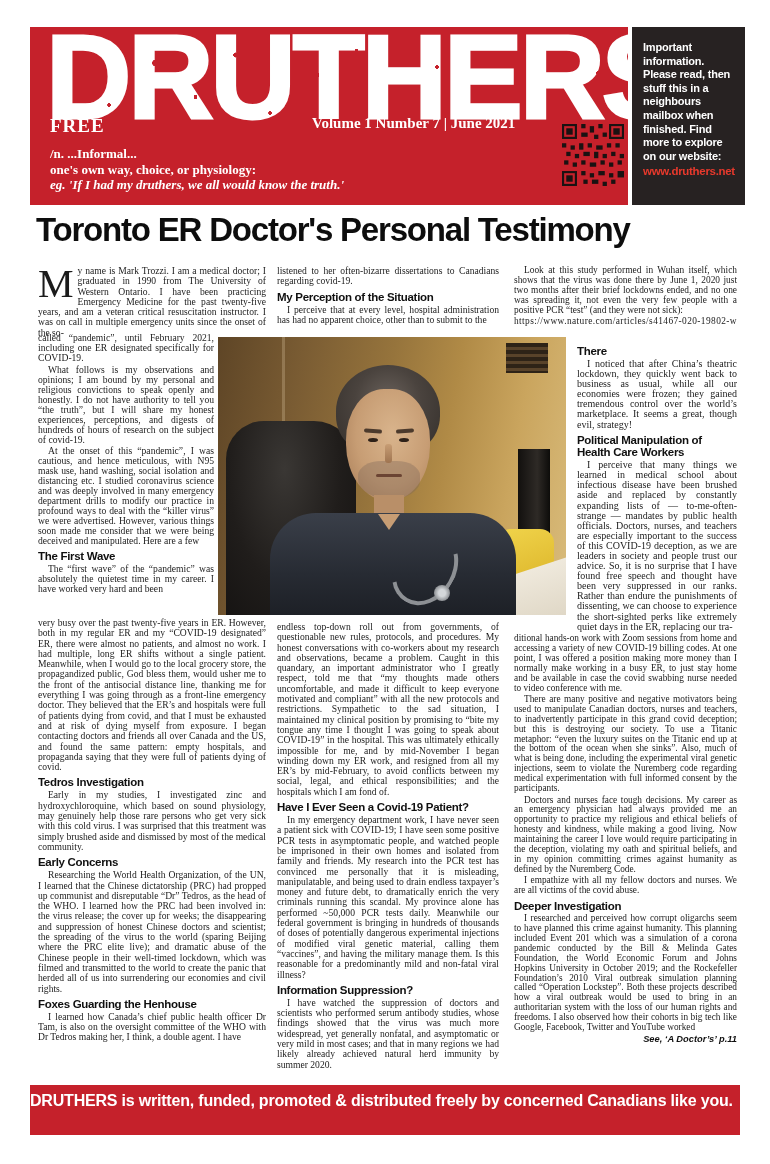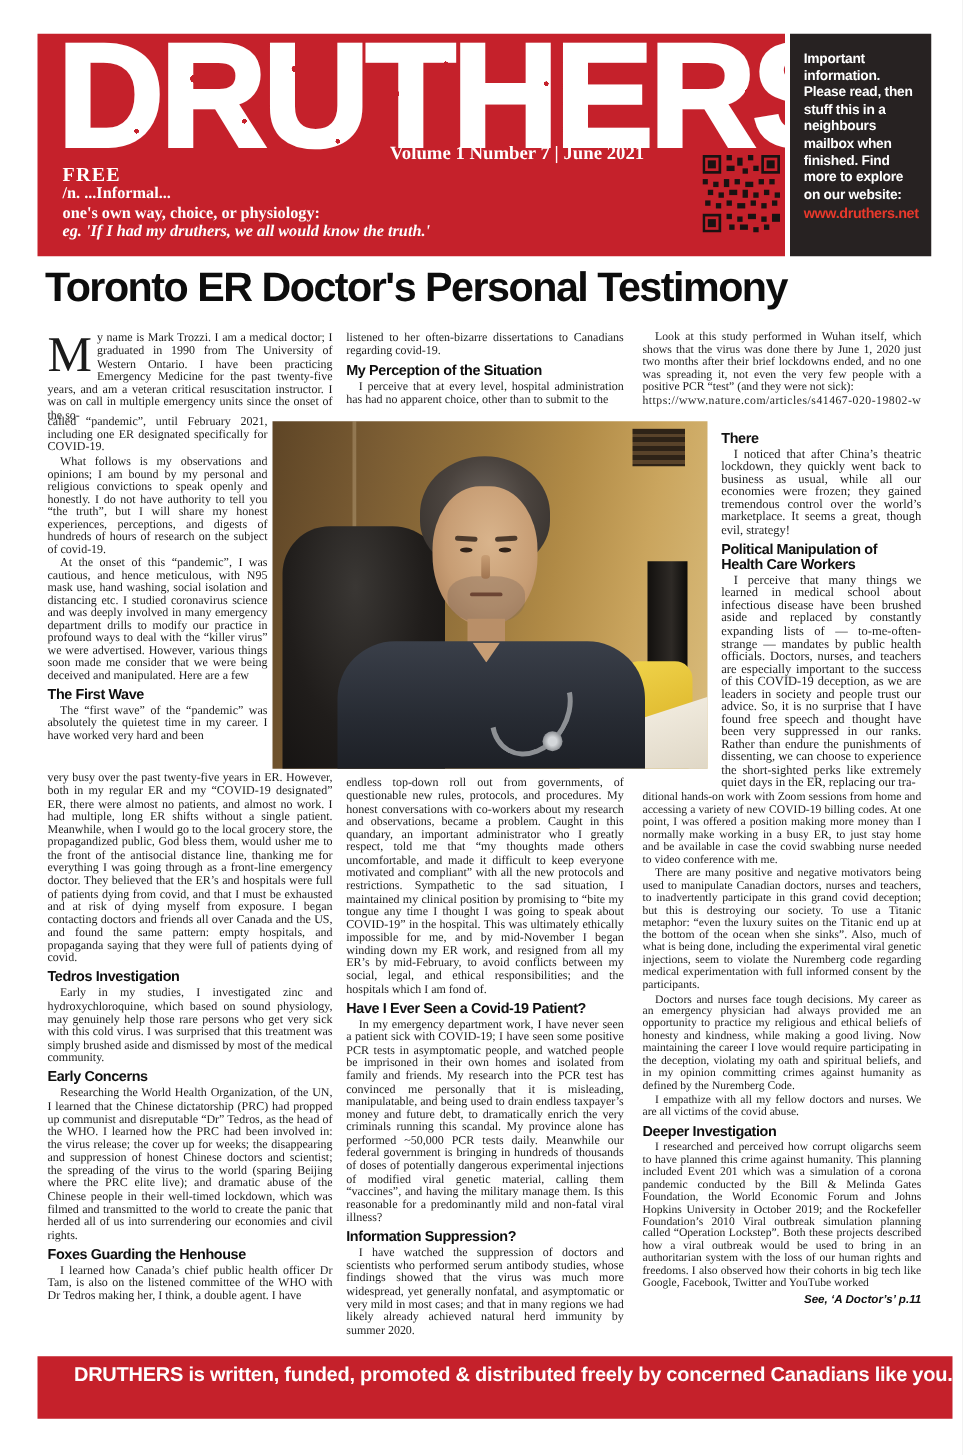--- a/index.html
+++ b/index.html
@@ -20,21 +20,21 @@
         radial-gradient(circle 4px at 33% 22%,#c5212b 60%,transparent 65%),
         radial-gradient(circle 3px at 39% 80%,#c5212b 60%,transparent 65%),
         radial-gradient(circle 5px at 47% 42%,#c5212b 60%,transparent 65%),
         radial-gradient(circle 3px at 54% 18%,#c5212b 60%,transparent 65%),
         radial-gradient(circle 4px at 61% 70%,#c5212b 60%,transparent 65%),
         radial-gradient(circle 3px at 68% 34%,#c5212b 60%,transparent 65%),
         radial-gradient(circle 5px at 76% 58%,#c5212b 60%,transparent 65%),
         radial-gradient(circle 3px at 83% 24%,#c5212b 60%,transparent 65%),
         radial-gradient(circle 4px at 90% 66%,#c5212b 60%,transparent 65%),
         radial-gradient(circle 3px at 96% 40%,#c5212b 60%,transparent 65%);}
-  .free{position:absolute;left:20px;top:105px;color:#fff;font-weight:bold;font-size:16px;letter-spacing:1px;}
+  .free{position:absolute;left:20px;top:88px;color:#fff;font-weight:bold;font-size:19px;letter-spacing:1px;}
   .issue{position:absolute;left:282px;top:88px;color:#fff;font-weight:bold;font-size:15px;}
   .definition{position:absolute;left:20px;top:119px;color:#fff;font-weight:bold;font-size:13px;line-height:15.5px;width:420px;}
   .definition .it{font-style:italic;}
   .qr{position:absolute;left:532px;top:97px;width:62px;height:62px;}
 
   .infobox{position:absolute;left:632px;top:27px;width:113px;height:178px;background:#272222;color:#fff;
            box-sizing:border-box;padding:14px 10px 10px 11px;z-index:5;
            font-family:"Liberation Sans",sans-serif;font-weight:bold;font-size:11px;line-height:13.6px;letter-spacing:-0.2px;}
   .infourl{color:#e8392c;margin-top:2px;font-size:11.5px;letter-spacing:-0.3px;}
 
@@ -92,21 +92,21 @@
   .ph-body{left:52px;top:176px;width:246px;height:102px;border-radius:46px 46px 0 0;
            background:linear-gradient(180deg,#3a3f49 0%,#272b33 60%,#1d2026 100%);}
   .ph-collar{left:160px;top:177px;width:22px;height:16px;background:#c79d74;clip-path:polygon(0 0,100% 0,50% 100%);}
   .ph-steth-tube{left:176px;top:192px;width:54px;height:70px;border:4px solid #8d9094;border-radius:50%;
                  border-top-color:transparent;border-left-color:transparent;transform:rotate(30deg);}
   .ph-steth-disc{left:216px;top:248px;width:16px;height:16px;border-radius:50%;
                  background:radial-gradient(circle,#d4d7da 0 30%,#8d9094 70%,#5f6265 100%);}
 
   
   .banner{position:absolute;left:30px;top:1085px;width:710px;height:50px;background:#c5212b;z-index:10;
-          color:#fff;text-align:right;font-family:"Liberation Sans",sans-serif;padding-left:22px;}
+          color:#fff;text-align:left;font-family:"Liberation Sans",sans-serif;}
   .banner-l1{margin-top:7px;font-weight:bold;font-size:16px;letter-spacing:-0.2px;}
   .banner-l2{margin-top:3px;font-weight:bold;font-size:11.5px;}
   .banner-l2 .sep{margin:0 14px;opacity:.9;}
 </style>
 </head>
 <body>
 
 <div class="page">
 
   <div class="masthead-red">
@@ -192,21 +192,21 @@
         <div class="sec-head">The First Wave</div>
         <p class="para">The “first wave” of the “pandemic” was absolutely the quietest time in my career. I have worked very hard and been</p>
       </div>
     <div id="seg-c1c" class="seg">
         <p class="para cont">very busy over the past twenty-five years in ER. However, both in my regular ER and my “COVID-19 designated” ER, there were almost no patients, and almost no work. I had multiple, long ER shifts without a single patient. Meanwhile, when I would go to the local grocery store, the propagandized public, God bless them, would usher me to the front of the antisocial distance line, thanking me for everything I was going through as a front-line emergency doctor. They believed that the ER’s and hospitals were full of patients dying from covid, and that I must be exhausted and at risk of dying myself from exposure. I began contacting doctors and friends all over Canada and the US, and found the same pattern: empty hospitals, and propaganda saying that they were full of patients dying of covid.</p>
         <div class="sec-head">Tedros Investigation</div>
         <p class="para">Early in my studies, I investigated zinc and hydroxychloroquine, which based on sound physiology, may genuinely help those rare persons who get very sick with this cold virus. I was surprised that this treatment was simply brushed aside and dismissed by most of the medical community.</p>
         <div class="sec-head">Early Concerns</div>
         <p class="para">Researching the World Health Organization, of the UN, I learned that the Chinese dictatorship (PRC) had propped up communist and disreputable “Dr” Tedros, as the head of the WHO. I learned how the PRC had been involved in: the virus release; the cover up for weeks; the disappearing and suppression of honest Chinese doctors and scientist; the spreading of the virus to the world (sparing Beijing where the PRC elite live); and dramatic abuse of the Chinese people in their well-timed lockdown, which was filmed and transmitted to the world to create the panic that herded all of us into surrendering our economies and civil rights.</p>
         <div class="sec-head">Foxes Guarding the Henhouse</div>
-        <p class="para">I learned how Canada’s chief public health officer Dr Tam, is also on the listened committee of the WHO with Dr Tedros making her, I think, a double agent. I have</p>
+        <p class="para">I learned how Canada’s chief public health officer Dr Tam, is also on the oversight committee of the WHO with Dr Tedros making her, I think, a double agent. I have</p>
       </div>
     <div id="seg-c2a" class="seg">
         <p class="para cont">listened to her often-bizarre dissertations to Canadians regarding covid-19.</p>
         <div class="sec-head">My Perception of the Situation</div>
         <p class="para">I perceive that at every level, hospital administration has had no apparent choice, other than to submit to the</p>
       </div>
     <div id="seg-c2b" class="seg">
         <p class="para cont">endless top-down roll out from governments, of questionable new rules, protocols, and procedures. My honest conversations with co-workers about my research and observations, became a problem. Caught in this quandary, an important administrator who I greatly respect, told me that “my thoughts made others uncomfortable, and made it difficult to keep everyone motivated and compliant” with all the new protocols and restrictions. Sympathetic to the sad situation, I maintained my clinical position by promising to “bite my tongue any time I thought I was going to speak about COVID-19” in the hospital. This was ultimately ethically impossible for me, and by mid-November I began winding down my ER work, and resigned from all my ER’s by mid-February, to avoid conflicts between my social, legal, and ethical responsibilities; and the hospitals which I am fond of.</p>
         <div class="sec-head">Have I Ever Seen a Covid-19 Patient?</div>
         <p class="para">In my emergency department work, I have never seen a patient sick with COVID-19; I have seen some positive PCR tests in asymptomatic people, and watched people be imprisoned in their own homes and isolated from family and friends. My research into the PCR test has convinced me personally that it is misleading, manipulatable, and being used to drain endless taxpayer’s money and future debt, to dramatically enrich the very criminals running this scandal. My province alone has performed ~50,000 PCR tests daily. Meanwhile our federal government is bringing in hundreds of thousands of doses of potentially dangerous experimental injections of modified viral genetic material, calling them “vaccines”, and having the military manage them. Is this reasonable for a predominantly mild and non-fatal viral illness?</p>

